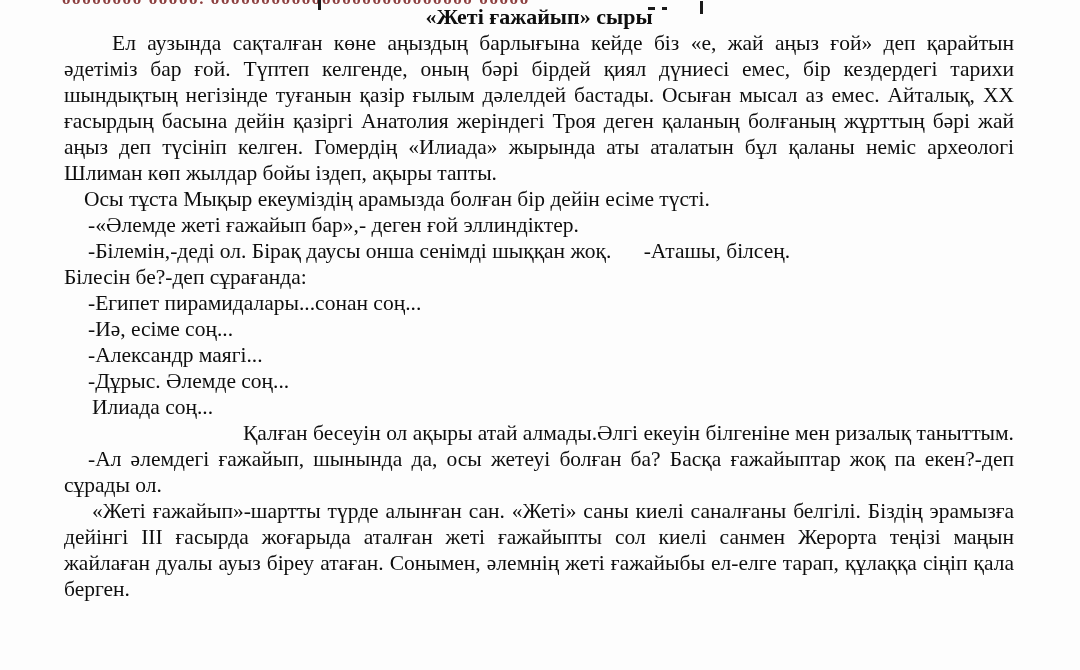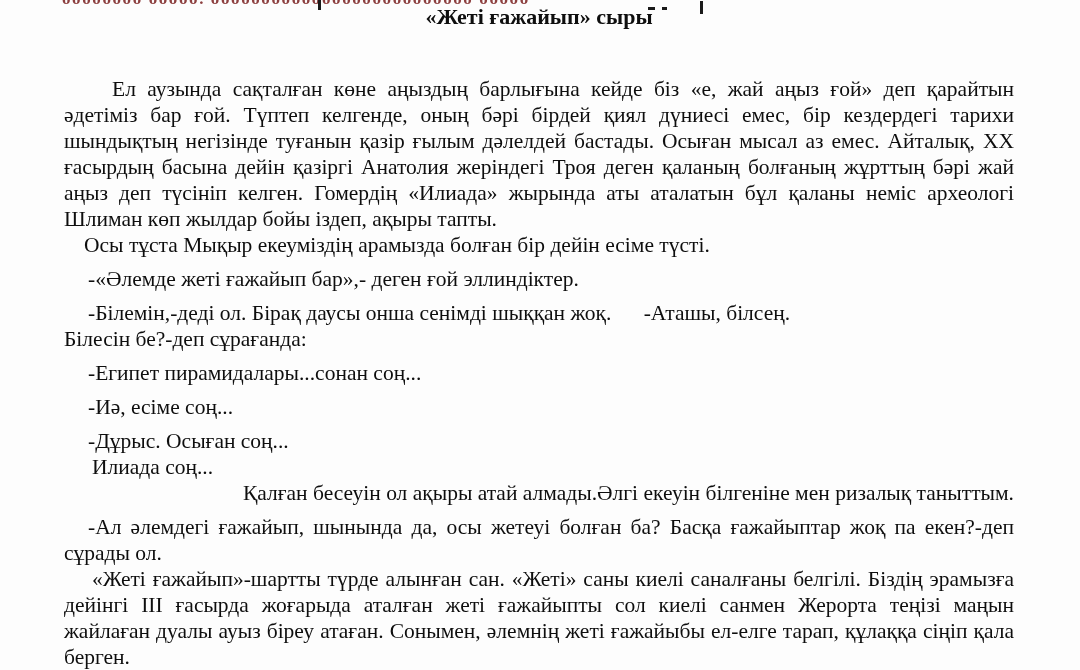--- a/index.html
+++ b/index.html
@@ -53,24 +53,24 @@
     font-weight: bold;
     text-align: center;
   }
   .para {
     margin: 0;
     font-size: 21.5px;
     line-height: 26px;
     white-space: normal;
   }
   .justify { text-align: justify; }
-  .ind48 { text-indent: 48px; margin-top: 46px; }
+  .ind48 { text-indent: 48px; }
   .ind30 { text-indent: 30px; text-align: right; }
   .ind28 { text-indent: 28px; }
-  .ind24 { text-indent: 24px; margin-top: 8px; }
+  .ind24 { text-indent: 24px; }
   .ind20 { text-indent: 20px; }
 </style>
 </head>
 <body>
 
 <div class="page">
 
   <div class="artifact-row">
     <span class="clip" style="color:#8d4040;">оооооооо ооооо. оооооооооооооооооооооооооо ооооо</span>
   </div>
@@ -82,20 +82,21 @@
   <div class="content">
     <h1 class="doc-title">«Жеті ғажайып» сыры</h1>
 
     <p class="para justify ind48">Ел аузында сақталған көне аңыздың барлығына кейде біз «е, жай аңыз ғой» деп қарайтын әдетіміз бар ғой. Түптеп келгенде, оның бәрі бірдей қиял дүниесі емес, бір кездердегі тарихи шындықтың негізінде туғанын қазір ғылым дәлелдей бастады. Осыған мысал аз емес. Айталық, ХХ ғасырдың басына дейін қазіргі Анатолия жеріндегі Троя деген қаланың болғаның жұрттың бәрі жай аңыз деп түсініп келген. Гомердің «Илиада» жырында  аты аталатын бұл қаланы неміс археологі Шлиман көп жылдар бойы іздеп, ақыры тапты.</p>
     <p class="para ind20">Осы тұста Мықыр екеуміздің арамызда болған бір дейін есіме түсті.</p>
     <p class="para ind24">-«Әлемде жеті ғажайып бар»,- деген ғой эллиндіктер.</p>
     <p class="para ind24">-Білемін,-деді ол. Бірақ даусы онша сенімді шыққан жоқ.&nbsp;&nbsp;&nbsp;&nbsp;&nbsp;&nbsp;-Аташы, білсең.</p>
     <p class="para">Білесін бе?-деп сұрағанда:</p>
     <p class="para ind24">-Египет пирамидалары...сонан соң...</p>
     <p class="para ind24">-Иә, есіме соң...</p>
-    <p class="para ind24">-Дұрыс. Осыған соң...</p>
+    <p class="para ind24">-Александр маягі...</p>
+    <p class="para ind24">-Дұрыс. Әлемде соң...</p>
     <p class="para ind28">Илиада соң...</p>
     <p class="para ind30">Қалған бесеуін ол ақыры атай алмады.Әлгі екеуін білгеніне мен ризалық таныттым.</p>
     <p class="para justify ind24">-Ал әлемдегі ғажайып, шынында да, осы жетеуі болған ба? Басқа ғажайыптар жоқ па екен?-деп сұрады ол.</p>
     <p class="para justify ind28">«Жеті ғажайып»-шартты түрде алынған сан. «Жеті» саны киелі саналғаны белгілі. Біздің эрамызға дейінгі ІІІ ғасырда жоғарыда аталған жеті ғажайыпты сол киелі санмен Жерорта теңізі маңын жайлаған дуалы ауыз біреу атаған. Сонымен, әлемнің жеті ғажайыбы ел-елге тарап, құлаққа сіңіп қала берген.</p>
   </div>
 
 </div>
 
 </body></html>

